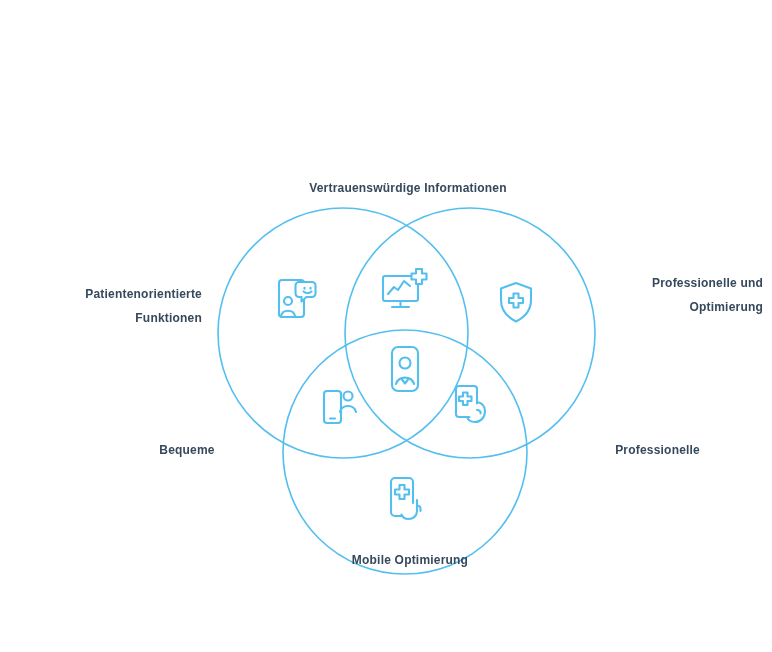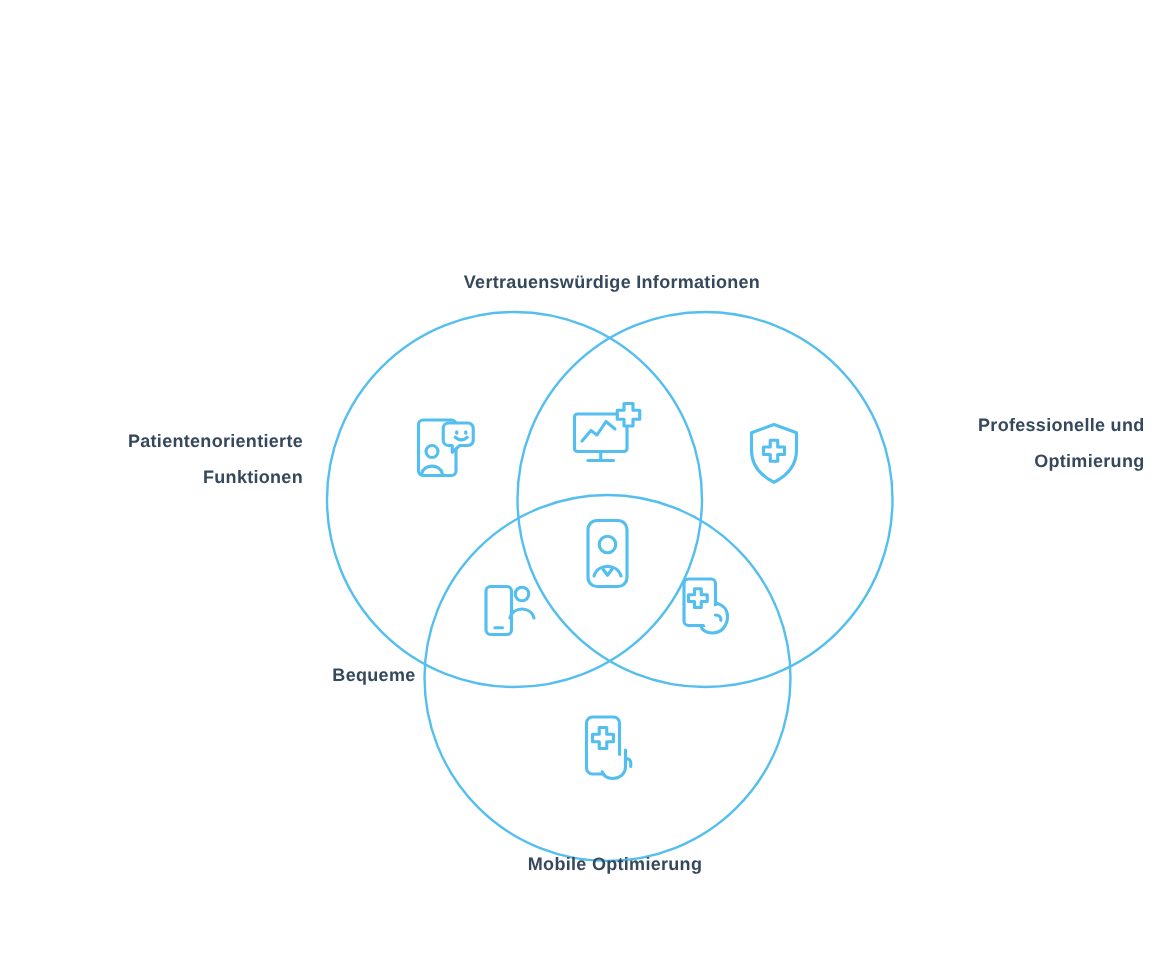--- a/index.html
+++ b/index.html
@@ -72,28 +72,29 @@
   <div class="label align-right" style="left:22px; top:282px; width:180px;">
     <div>Patientenorientierte</div>
     <div>Funktionen</div>
   </div>
 
   <div class="label align-left" style="left:613px; top:271px; width:150px;">
     <div>Professionelle und</div>
     <div>Optimierung</div>
   </div>
 
-  <div class="label align-right" style="left:97px; top:438px; width:180px;">
+  <div class="label align-right" style="left:97px; top:438px; width:180px;text-align:center;">
     <div>Bequeme</div>
   </div>
 
   <div class="label align-left" style="left:540px; top:438px; width:160px;">
+    <div>Professionelle</div>
   </div>
 
-  <div class="label align-center" style="left:255px; top:564px; width:310px;">
+  <div class="label align-center" style="left:255px; top:548px; width:310px;">
     <div>Mobile Optimierung</div>
   </div>
 
   <div class="icon" style="left:268px; top:271px;">
     <svg viewBox="0 0 56 56">
       <rect x="11" y="9" width="25" height="37" rx="3"></rect>
       <circle cx="20" cy="30" r="4"></circle>
       <path d="M13 45 c1.5 -7 12.5 -7 14 0"></path>
       <path d="M31 11 h13 a3.5 3.5 0 0 1 3.5 3.5 v8 a3.5 3.5 0 0 1 -3.5 3.5 h-5.5 l-5 4.5 v-4.5 h-2.5 a3.5 3.5 0 0 1 -3.5 -3.5 v-8 a3.5 3.5 0 0 1 3.5 -3.5 z" fill="#fff"></path>
       <line x1="36.5" y1="16.8" x2="36.5" y2="17.8"></line>

